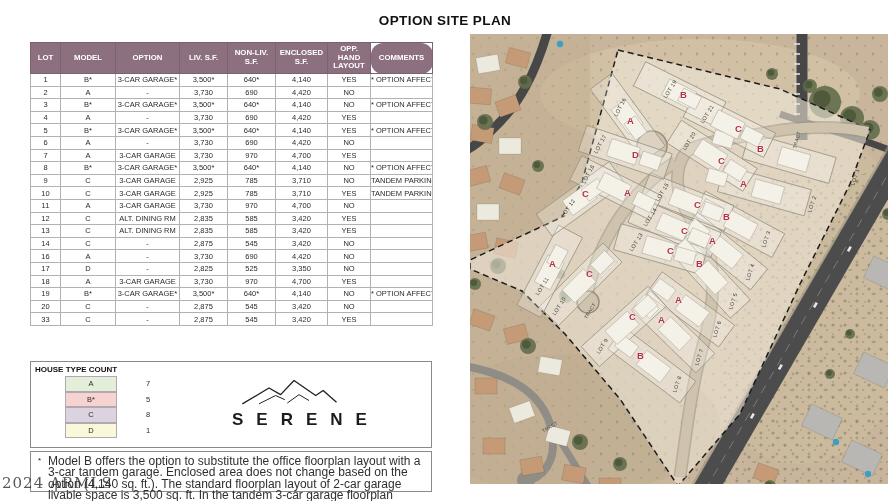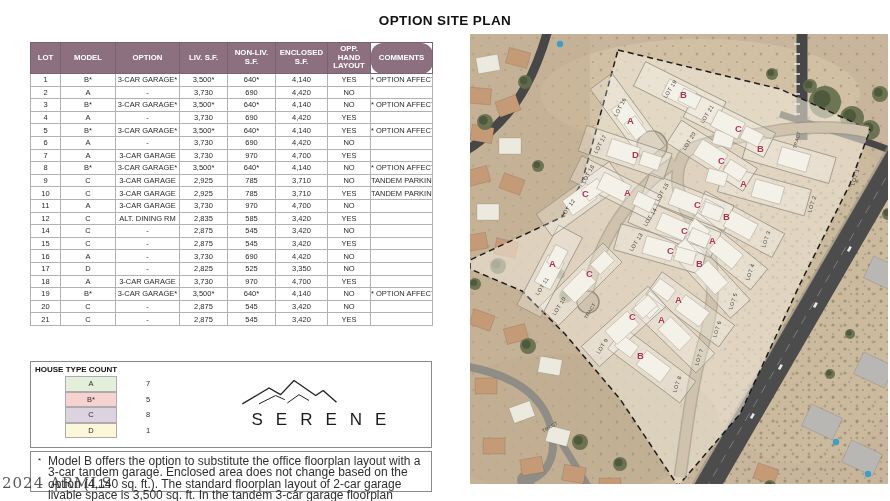--- a/index.html
+++ b/index.html
@@ -29,22 +29,22 @@
   .htc-box { position:absolute; left:30px; top:361px; width:402px; height:87px;
     border:1px solid #8a8a8a; background:#fff; }
   .htc-title { position:absolute; left:4px; top:3px; font-size:8px; font-weight:bold; color:#111; }
   .htc-cell { position:absolute; left:34px; width:52px; height:15.5px;
     border:1px solid #b0aab0; font-size:7.5px; color:#2b2b2b;
     display:flex; align-items:center; justify-content:center; }
   .htc-count { position:absolute; left:104px; width:26px; height:15.5px;
     font-size:7.5px; color:#2b2b2b; display:flex; align-items:center; justify-content:center; }
 
   .logo-mtn { position:absolute; left:208px; top:13px; }
-  .logo-text { position:absolute; left:188px; top:48px; width:200px; text-align:center;
-    font-size:17px; letter-spacing:13px; color:#1c1c1c; font-weight:400; text-indent:13px; }
+  .logo-text { position:absolute; left:188px; top:48px; width:200px; 
+    font-size:17px; letter-spacing:13px; color:#1c1c1c; font-weight:700; text-indent:13px; }
 
   
   .footnote-box { position:absolute; left:30px; top:451px; width:402px; height:41px;
     border:1px solid #8a8a8a; background:#fff; padding:4px 6px 3px 7px; display:flex; }
   .fn-star { font-size:8px; color:#222; width:10px; flex:none; }
   .fn-text { font-size:12px; line-height:11.3px; color:#2f2f2f; text-align:left; }
 
   .watermark { position:absolute; left:2px; top:474px; font-family:"DejaVu Serif", serif;
     font-size:15px; letter-spacing:1px; color:rgba(45,45,45,.8); }
 
@@ -198,37 +198,37 @@
           <td>12</td>
           <td class="model-C">C</td>
           <td>ALT. DINING RM</td>
           <td>2,835</td>
           <td>585</td>
           <td>3,420</td>
           <td>YES</td>
           <td></td>
         </tr>
         <tr>
+          <td>13</td>
+          <td class="model-C">C</td>
+          <td>ALT. DINING RM</td>
+          <td>2,835</td>
+          <td>585</td>
+          <td>3,420</td>
+          <td>YES</td>
+          <td></td>
+        </tr>
+        <tr>
           <td>14</td>
           <td class="model-C">C</td>
           <td>-</td>
           <td>2,875</td>
           <td>545</td>
           <td>3,420</td>
           <td>NO</td>
-          <td></td>
-        </tr>
-        <tr>
-          <td>15</td>
-          <td class="model-C">C</td>
-          <td>-</td>
-          <td>2,875</td>
-          <td>545</td>
-          <td>3,420</td>
-          <td>YES</td>
           <td></td>
         </tr>
         <tr>
           <td>16</td>
           <td class="model-A">A</td>
           <td>-</td>
           <td>3,730</td>
           <td>690</td>
           <td>4,420</td>
           <td>NO</td>
@@ -268,21 +268,21 @@
           <td>20</td>
           <td class="model-C">C</td>
           <td>-</td>
           <td>2,875</td>
           <td>545</td>
           <td>3,420</td>
           <td>NO</td>
           <td></td>
         </tr>
         <tr>
-          <td>21</td>
+          <td>33</td>
           <td class="model-C">C</td>
           <td>-</td>
           <td>2,875</td>
           <td>545</td>
           <td>3,420</td>
           <td>YES</td>
           <td></td>
         </tr>
       </tbody>
   </table>

